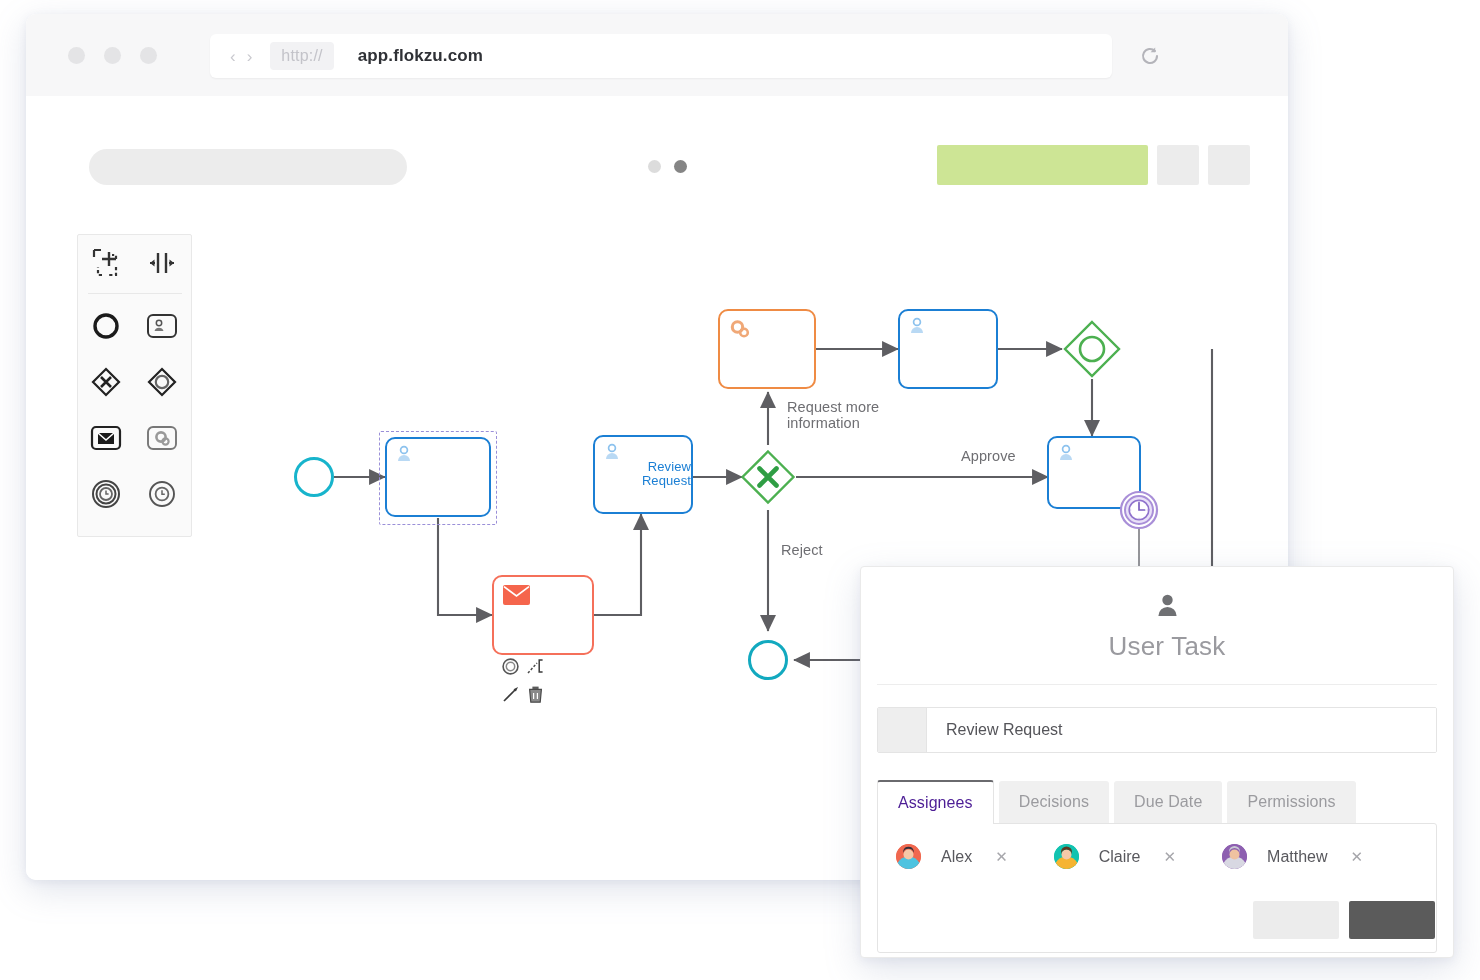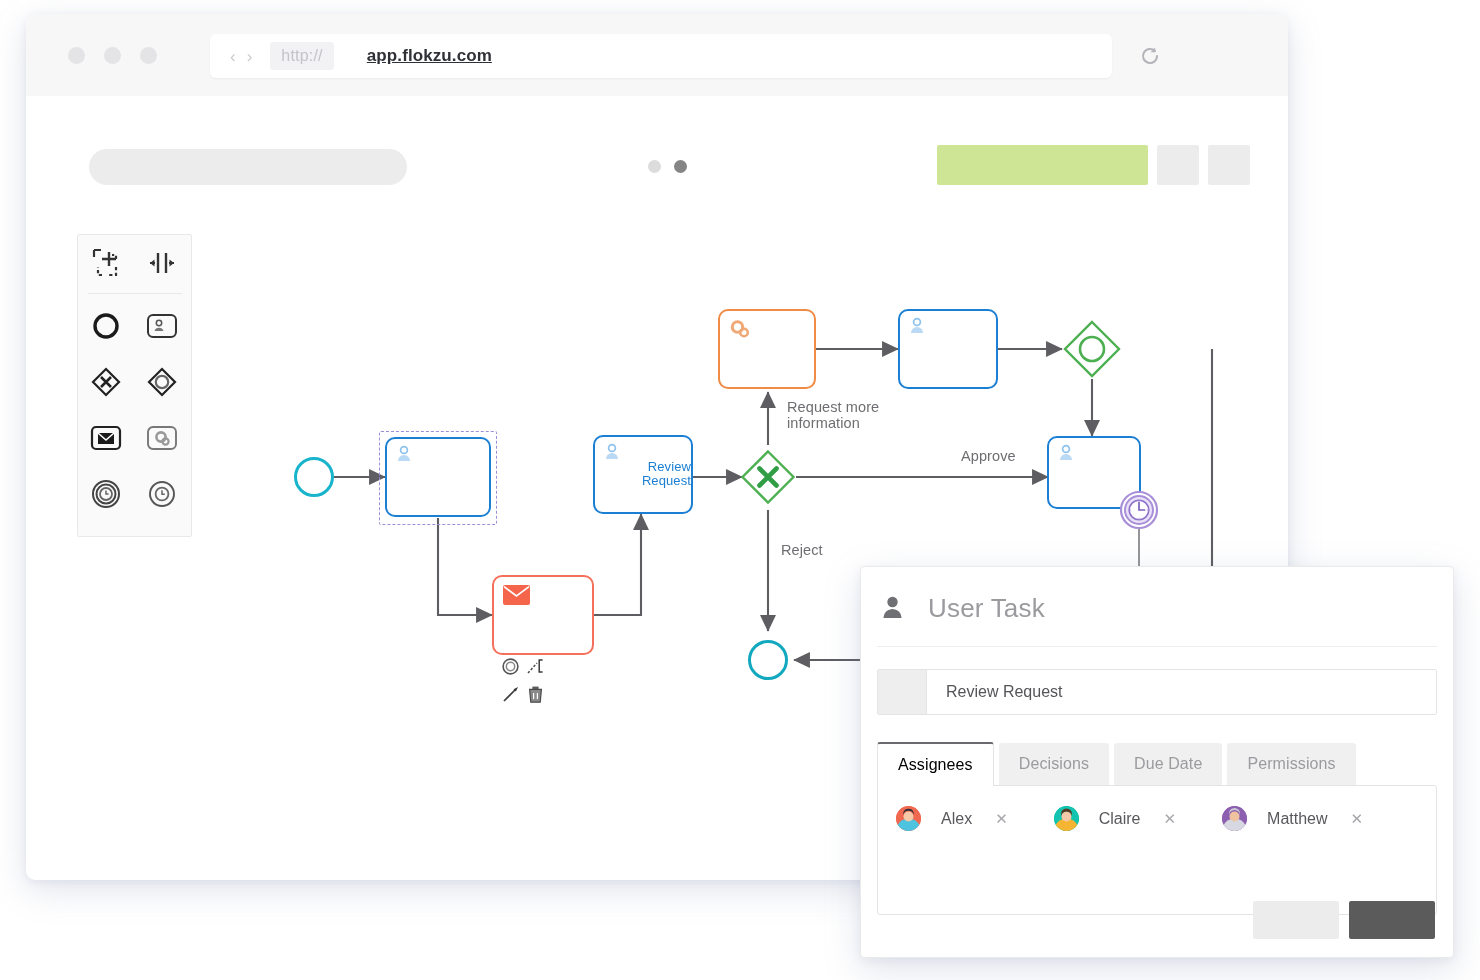--- a/index.html
+++ b/index.html
@@ -31,21 +31,21 @@
     display:flex;align-items:center;
     box-shadow:0 1px 2px rgba(0,0,0,.05);
   }
   .navarrows{display:flex;gap:11px;margin-left:20px;color:#c9c9cf;font-size:17px;line-height:1;}
   .navarrows span{cursor:default;}
   .httpchip{
     margin-left:18px;background:#f2f2f4;color:#c3c3c9;
     font-size:16px;padding:5px 11px;border-radius:4px;letter-spacing:.2px;
   }
   .urltext{
-    margin-left:33px;color:#2f3136;font-size:17px;font-weight:bold;letter-spacing:.1px;text-decoration:underline;
+    margin-left:24px;color:#2f3136;font-size:17px;font-weight:bold;letter-spacing:.1px;
   }
   .reload{
     position:absolute;left:1113px;top:31px;width:22px;height:22px;
   }
 
   
   .appbar{
     position:absolute;left:0;top:82px;width:100%;height:112px;background:#fff;
   }
   .appbar-ph{
@@ -102,42 +102,42 @@
   }
 
   
   .panel{
     position:absolute;left:860px;top:566px;width:592px;height:390px;
     background:#ffffff;border:1px solid #eaeaea;border-radius:4px;
     box-shadow:0 12px 36px rgba(120,130,170,.22), 0 3px 10px rgba(120,130,170,.10);
     overflow:hidden;
   }
   .panel-head{
-    display:flex;align-items:center;gap:24px;padding:26px 0 0 20px;
+    display:flex;align-items:center;gap:10px;padding:26px 0 0 20px;flex-direction:column;
   }
   .panel-title{font-size:26px;color:#9a9a9f;font-weight:normal;letter-spacing:.2px;}
   .panel-rule{margin:22px 16px 0 16px;height:1px;background:#ededed;}
 
   .name-row{
     display:flex;margin:22px 16px 0 16px;height:44px;border:1px solid #e4e4e4;border-radius:2px;
     overflow:hidden;
   }
   .name-prefix{width:48px;background:#eeeeee;border-right:1px solid #e4e4e4;}
   .name-val{
     flex:1;display:flex;align-items:center;padding-left:19px;
     font-size:16px;color:#545459;background:#fff;
   }
 
   .tabs{display:flex;margin:26px 16px 0 16px;gap:5px;align-items:flex-end;}
   .tab{
     padding:12px 20px;font-size:16px;color:#9b9b9f;background:#f0f0f0;
     border-radius:3px 3px 0 0;letter-spacing:.1px;
   }
   .tab.active{
-    background:#ffffff;color:#000000;border:1px solid #e4e4e4;border-bottom:none;
+    background:#ffffff;color:#4c1d95;border:1px solid #e4e4e4;border-bottom:none;
     border-top:2px solid #6a6a6e;position:relative;top:1px;
   }
   .tabbody{
     margin:0 16px;border:1px solid #e4e4e4;border-radius:0 3px 3px 3px;
     background:#fff;padding:20px 18px 22px 18px;min-height:86px;
   }
   .assignees{display:flex;gap:46px;align-items:center;}
   .assignee{display:flex;align-items:center;gap:20px;text-align:center;}
   .av{width:25px;height:25px;border-radius:50%;position:relative;overflow:hidden;flex:0 0 auto;}
   .aname{font-size:16px;color:#58585d;}

